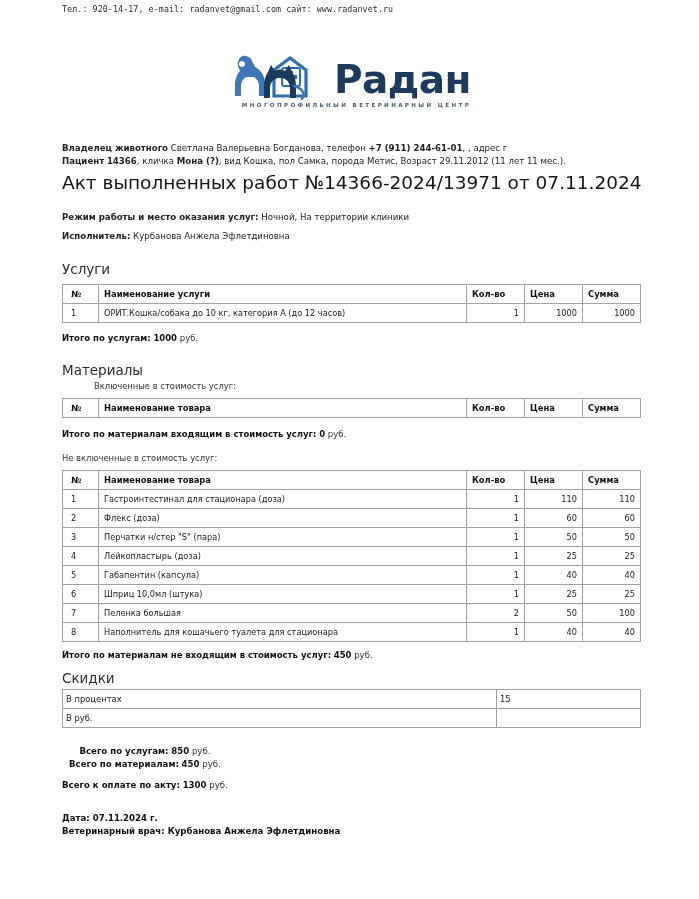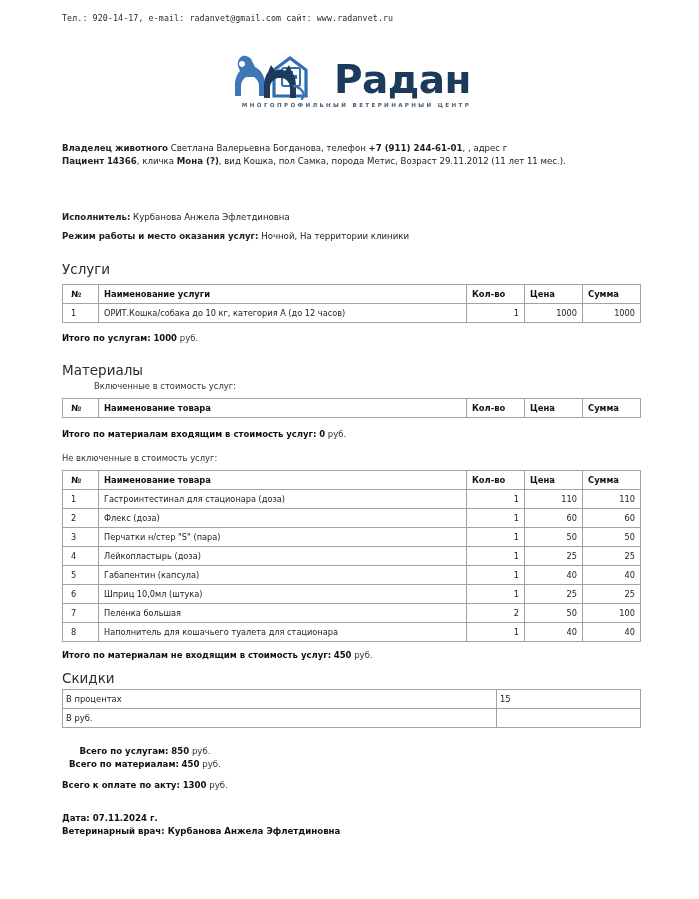--- a/index.html
+++ b/index.html
@@ -19,21 +19,21 @@
     position: relative;
     width: 699px;
     height: 899px;
     box-sizing: border-box;
   }
 
   
   .contact-line {
     position: absolute;
     left: 62px;
-    top: 13px;
+    top: 4px;
     font-family: "DejaVu Sans Mono", "Liberation Mono", monospace;
     font-size: 8.3px;
     color: #2a2a2a;
     letter-spacing: 0.1px;
     white-space: nowrap;
   }
 
   
   .logo-block {
     position: absolute;
@@ -237,29 +237,30 @@
 
   <div class="info-block">
     <div class="info-line">
       <b>Владелец животного</b><span>&nbsp;</span><span>Светлана Валерьевна Богданова</span><span>, телефон </span><b>+7 (911) 244-61-01</b><span>, , адрес г</span>
     </div>
     <div class="info-line">
       <b>Пациент</b><span>&nbsp;</span><b>14366</b><span>, кличка </span><b>Мона (?)</b><span>, вид Кошка, пол Самка, порода Метис, Возраст 29.11.2012  (11 лет 11 мес.).</span>
     </div>
   </div>
 
+  <div class="doc-title">Акт выполненных работ №14366-2024/13971 от 07.11.2024</div>
 
   <div class="performer">
+    <div class="row">
+      <b>Режим работы и место оказания услуг:</b>
+      <span>Ночной, На территории клиники</span>
+    </div>
     <div class="row">
       <b>Исполнитель:</b>
       <span>Курбанова Анжела Эфлетдиновна</span>
-    </div>
-    <div class="row">
-      <b>Режим работы и место оказания услуг:</b>
-      <span>Ночной, На территории клиники</span>
     </div>
   </div>
 
   <div class="section-h" style="top:261px;">Услуги</div>
 
   <table class="grid" style="top:284px;">
     <colgroup>
         <col class="c-idx">
         <col class="c-name">
         <col class="c-qty">

